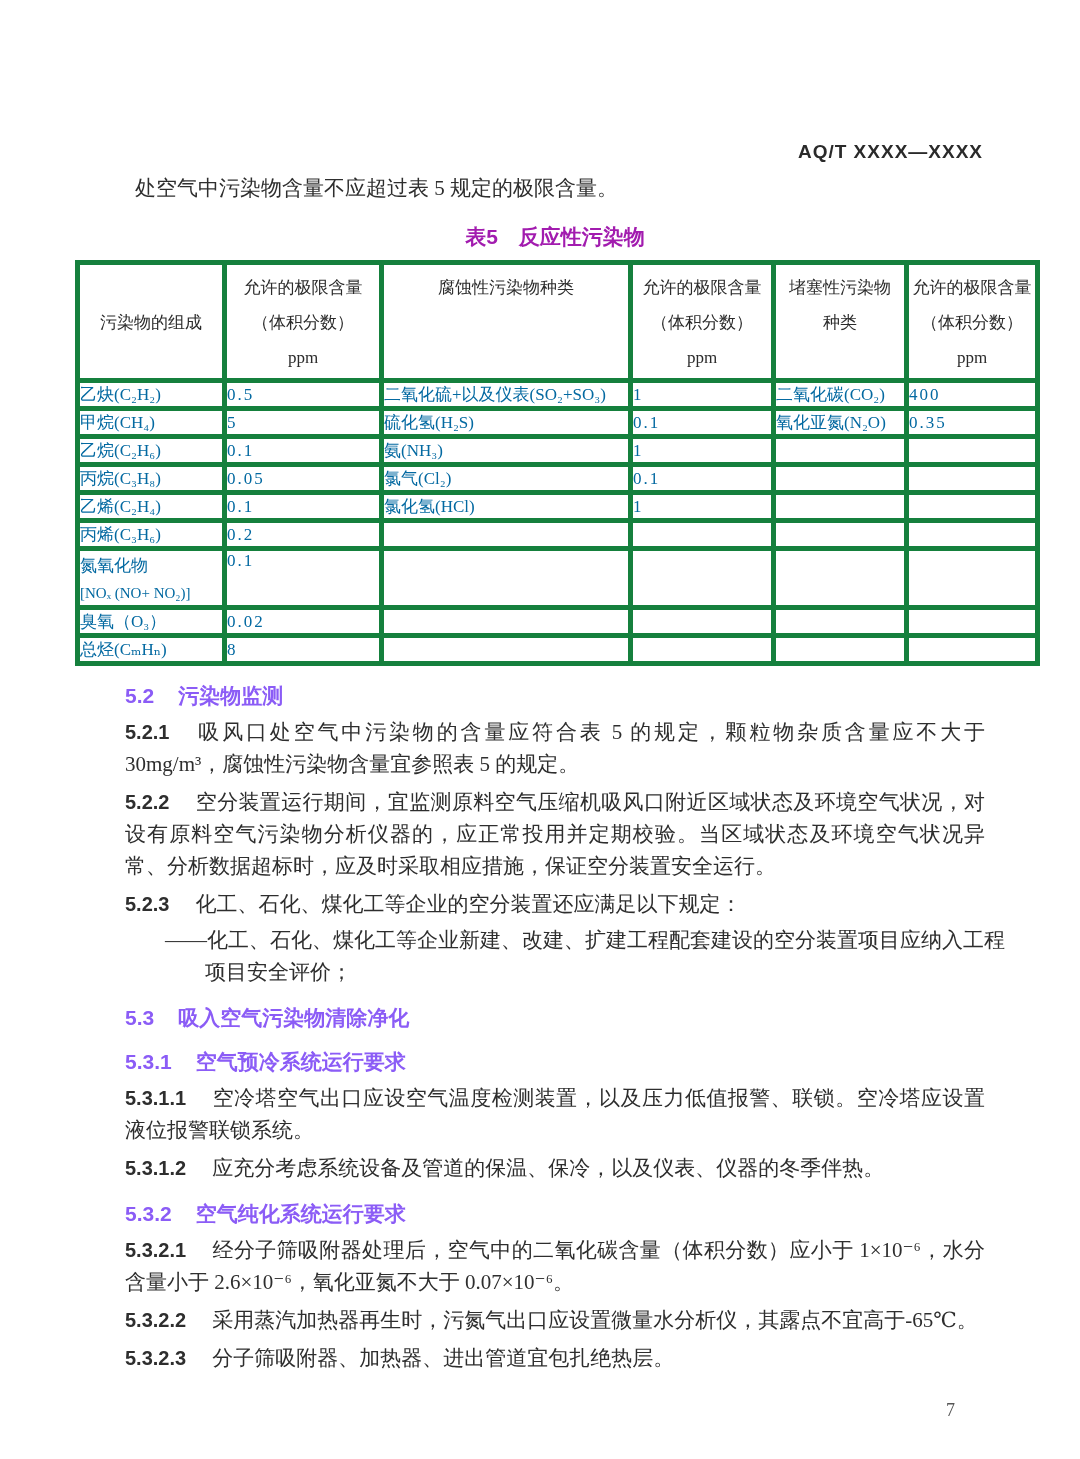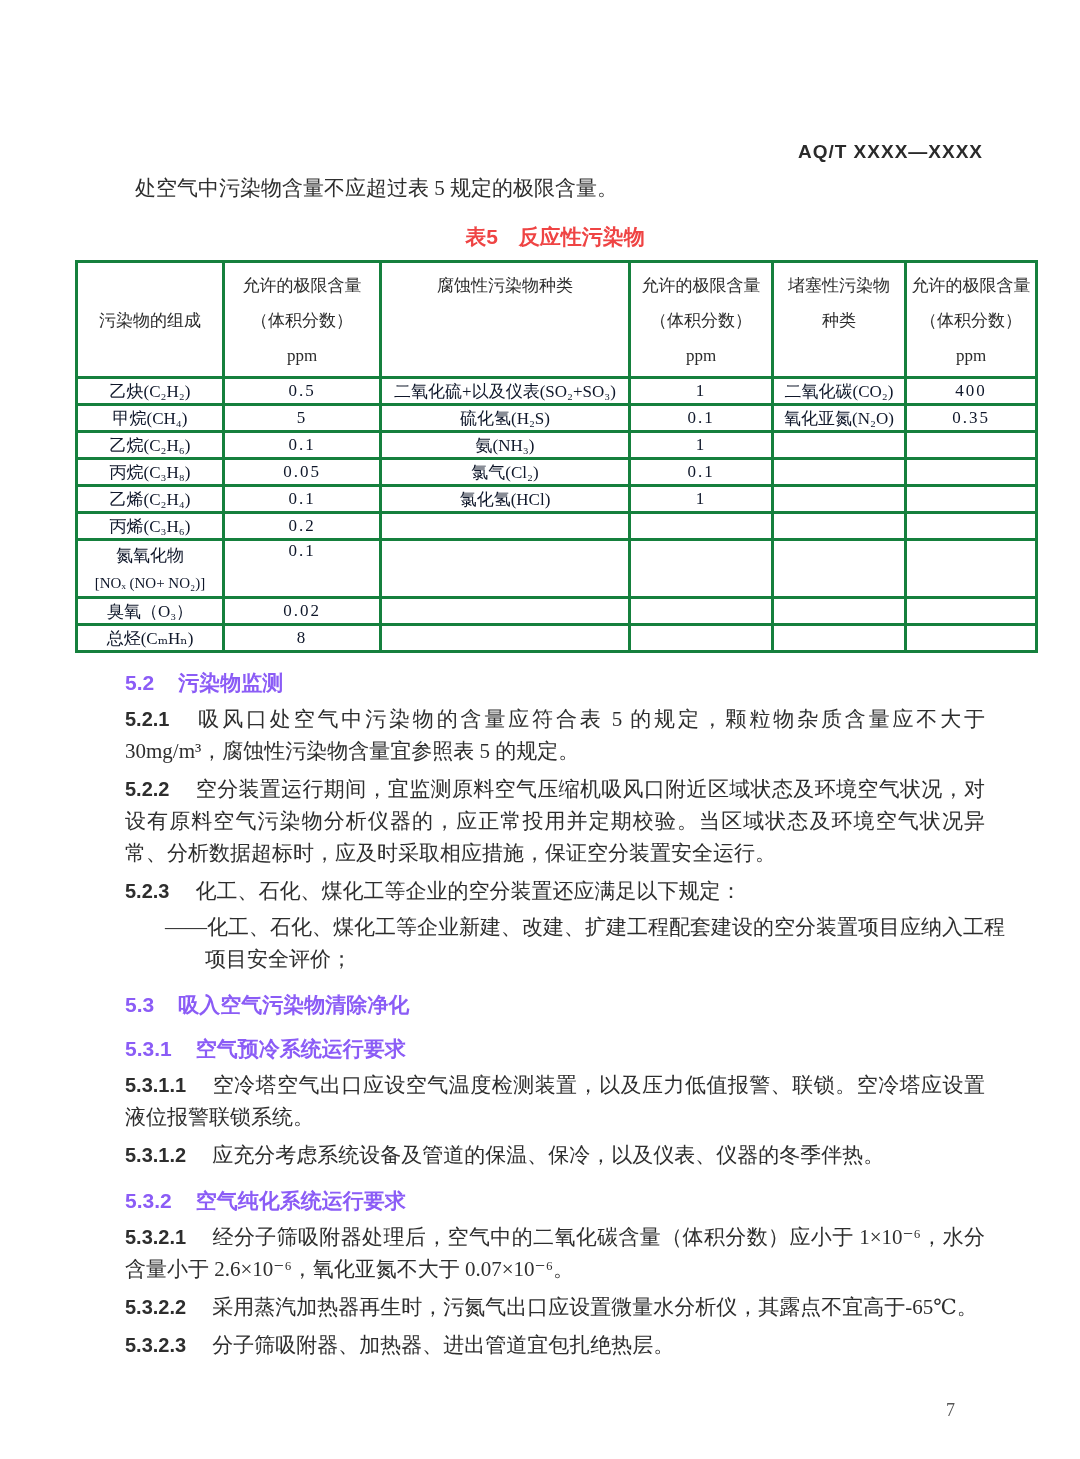--- a/index.html
+++ b/index.html
@@ -12,34 +12,34 @@
   .doc-code {
     position:absolute; top:141px; right:97px;
     font-family:"Liberation Sans","DejaVu Sans",sans-serif;
     font-size:19px; font-weight:600; letter-spacing:1px; color:#2a2a2a;
   }
   .content { position:absolute; left:125px; top:0; width:860px; }
   .intro { margin:172px 10px 0; font-size:21px; line-height:32px; text-align:justify; }
   .table-title {
     margin:18px 0 0; text-align:center;
     font-family:"Liberation Sans","DejaVu Sans",sans-serif;
-    font-size:21px; font-weight:bold; line-height:30px; color:#ef4444;
+    font-size:21px; font-weight:bold; line-height:30px; color:#a21caf;
   }
   .twrap { margin:8px 0 0 -50px; width:960px; }
   table.t5 { width:960px; border-collapse:collapse; table-layout:fixed; }
-  .t5 th, .t5 td { border:3px solid #15803d; }
+  .t5 th, .t5 td { border:5px solid #15803d; }
   .t5 th {
     font-weight:normal; font-size:17px; vertical-align:top;
     height:84px; padding:5px 2px 3px; text-align:center; color:#2b2b2b;
   }
   .t5 th div { line-height:35px; }
   .t5 th.hc0 { vertical-align:middle; }
   .t5 td {
-    font-size:17px; text-align:center; height:27px; padding:0 0;
-    color:#0f172a; overflow:hidden; white-space:nowrap;
+    font-size:17px; text-align:left; height:27px; padding:0 0;
+    color:#0369a1; overflow:hidden; white-space:nowrap;
   }
   .t5 td.bc1, .t5 td.bc3, .t5 td.bc5 { letter-spacing:2px; }
   .t5 tr.tall td { height:58px; vertical-align:top; }
   .t5 tr.tall td .cl { line-height:30px; }
   .t5 tr.tall td .cl + .cl { line-height:24px; font-size:15px; letter-spacing:0; }
   .sections { margin-top:10px; }
   .sec-heading {
     font-family:"Liberation Sans","DejaVu Sans",sans-serif;
     font-weight:bold; font-size:21px; line-height:28px;
     margin:16px 0 4px; color:#8b5cf6;

